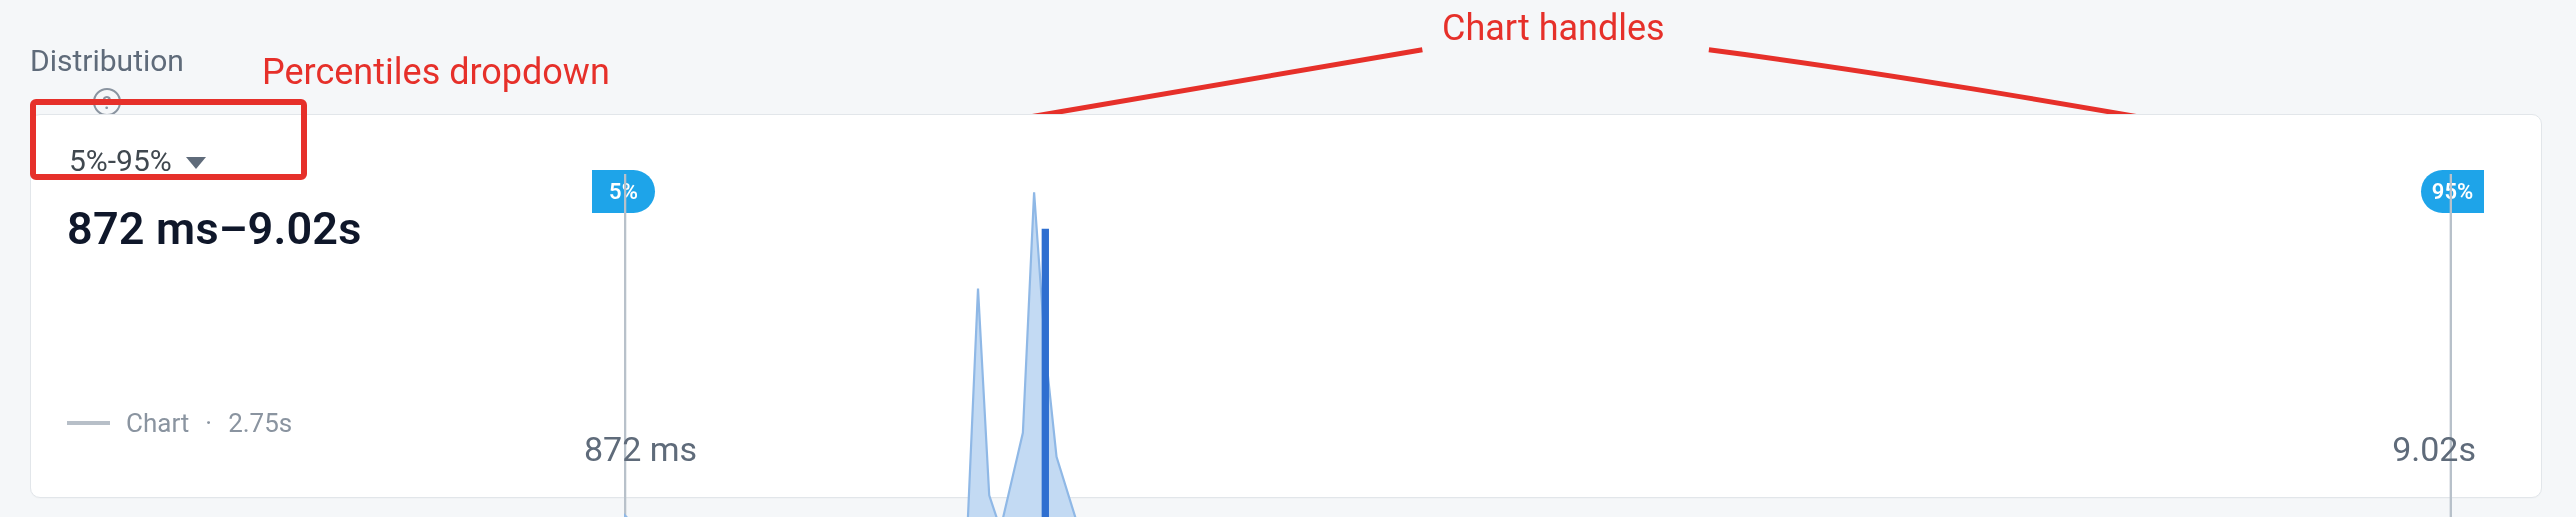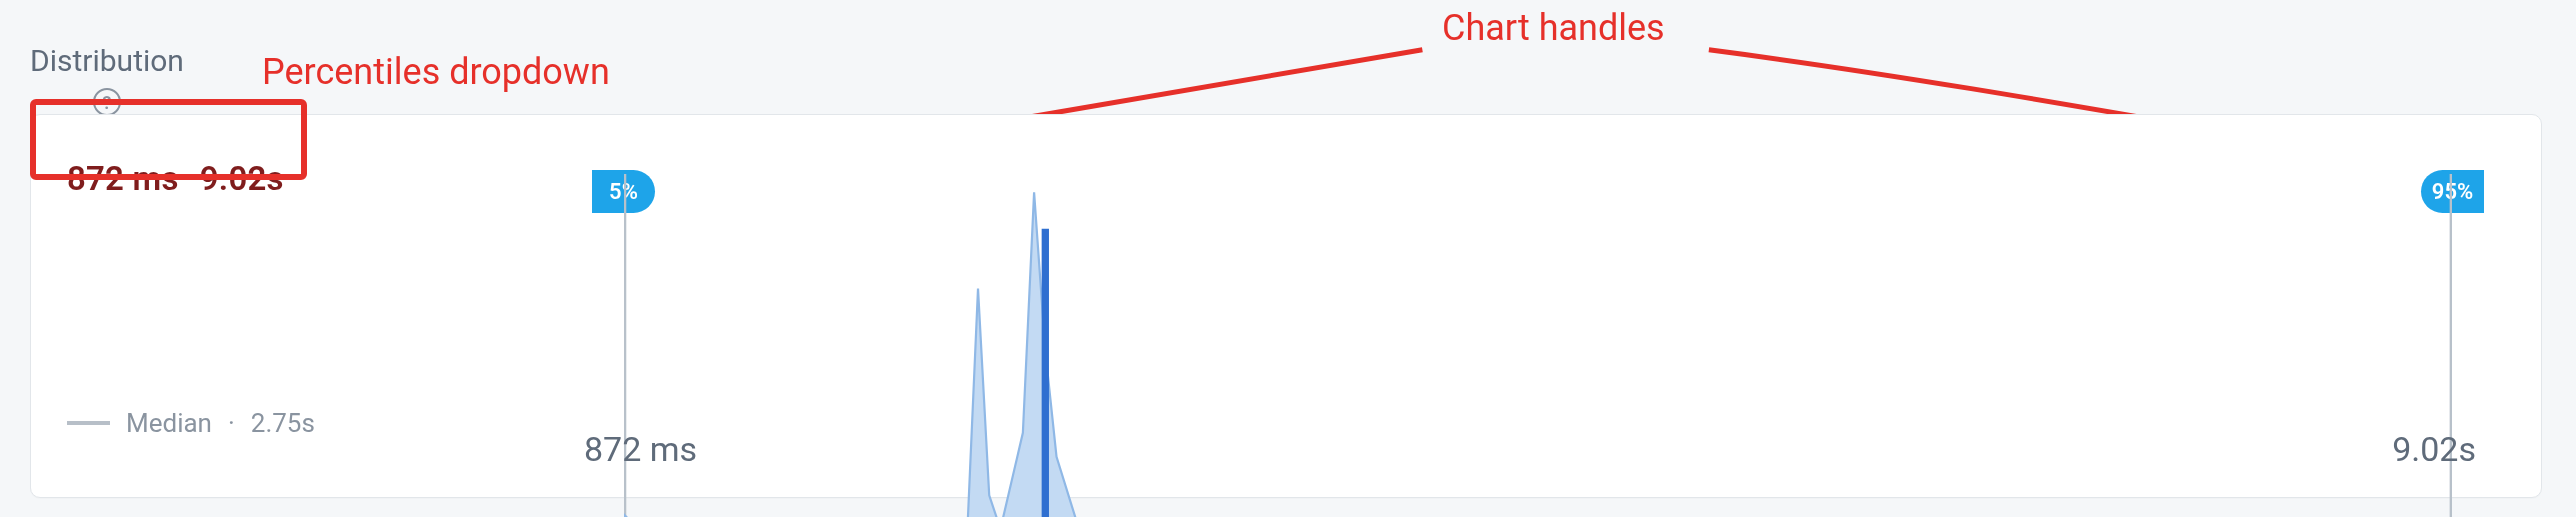--- a/index.html
+++ b/index.html
@@ -87,23 +87,23 @@
   }
   .caret {
     width: 0; height: 0;
     border-left: 10px solid transparent;
     border-right: 10px solid transparent;
     border-top: 12px solid #5f6b7a;
     margin-top: 4px;
   }
   .range-value {
     margin-top: 20px;
-    font-size: 33px;
+    font-size: 45px;
     font-weight: 600;
-    color: #7f1d1d;
+    color: #0f172a;
     letter-spacing: 0.2px;
   }
   .median-row {
     position: absolute;
     left: 36px; bottom: 59px;
     display: flex;
     align-items: center;
     gap: 16px;
     color: #8a94a0;
     font-size: 26px;
@@ -173,26 +173,30 @@
     <marker id="ahR" markerWidth="16" markerHeight="14" refX="14" refY="7" orient="auto">
       <path d="M0,0 L16,7 L0,14 Z" fill="#e6302a"></path>
     </marker>
   </defs>
   <path d="M 10 20 C 280 55, 560 110, 810 150" stroke="#e6302a" stroke-width="5" fill="none" marker-end="url(#ahR)"></path>
 </svg>
 
 <div class="card">
 
   <div class="info-col">
+    <div class="dropdown">
+      <span>5%-95%</span>
+      <span class="caret"></span>
+    </div>
     <div class="range-value">872 ms–9.02s</div>
   </div>
 
   <div class="median-row">
     <span class="median-line"></span>
-    <span>Median</span>
+    <span>Chart</span>
     <span>·</span>
     <span>2.75s</span>
   </div>
 
   <div class="chart-region">
 
     <div class="handle left">
       <span>5%</span>
     </div>
 

